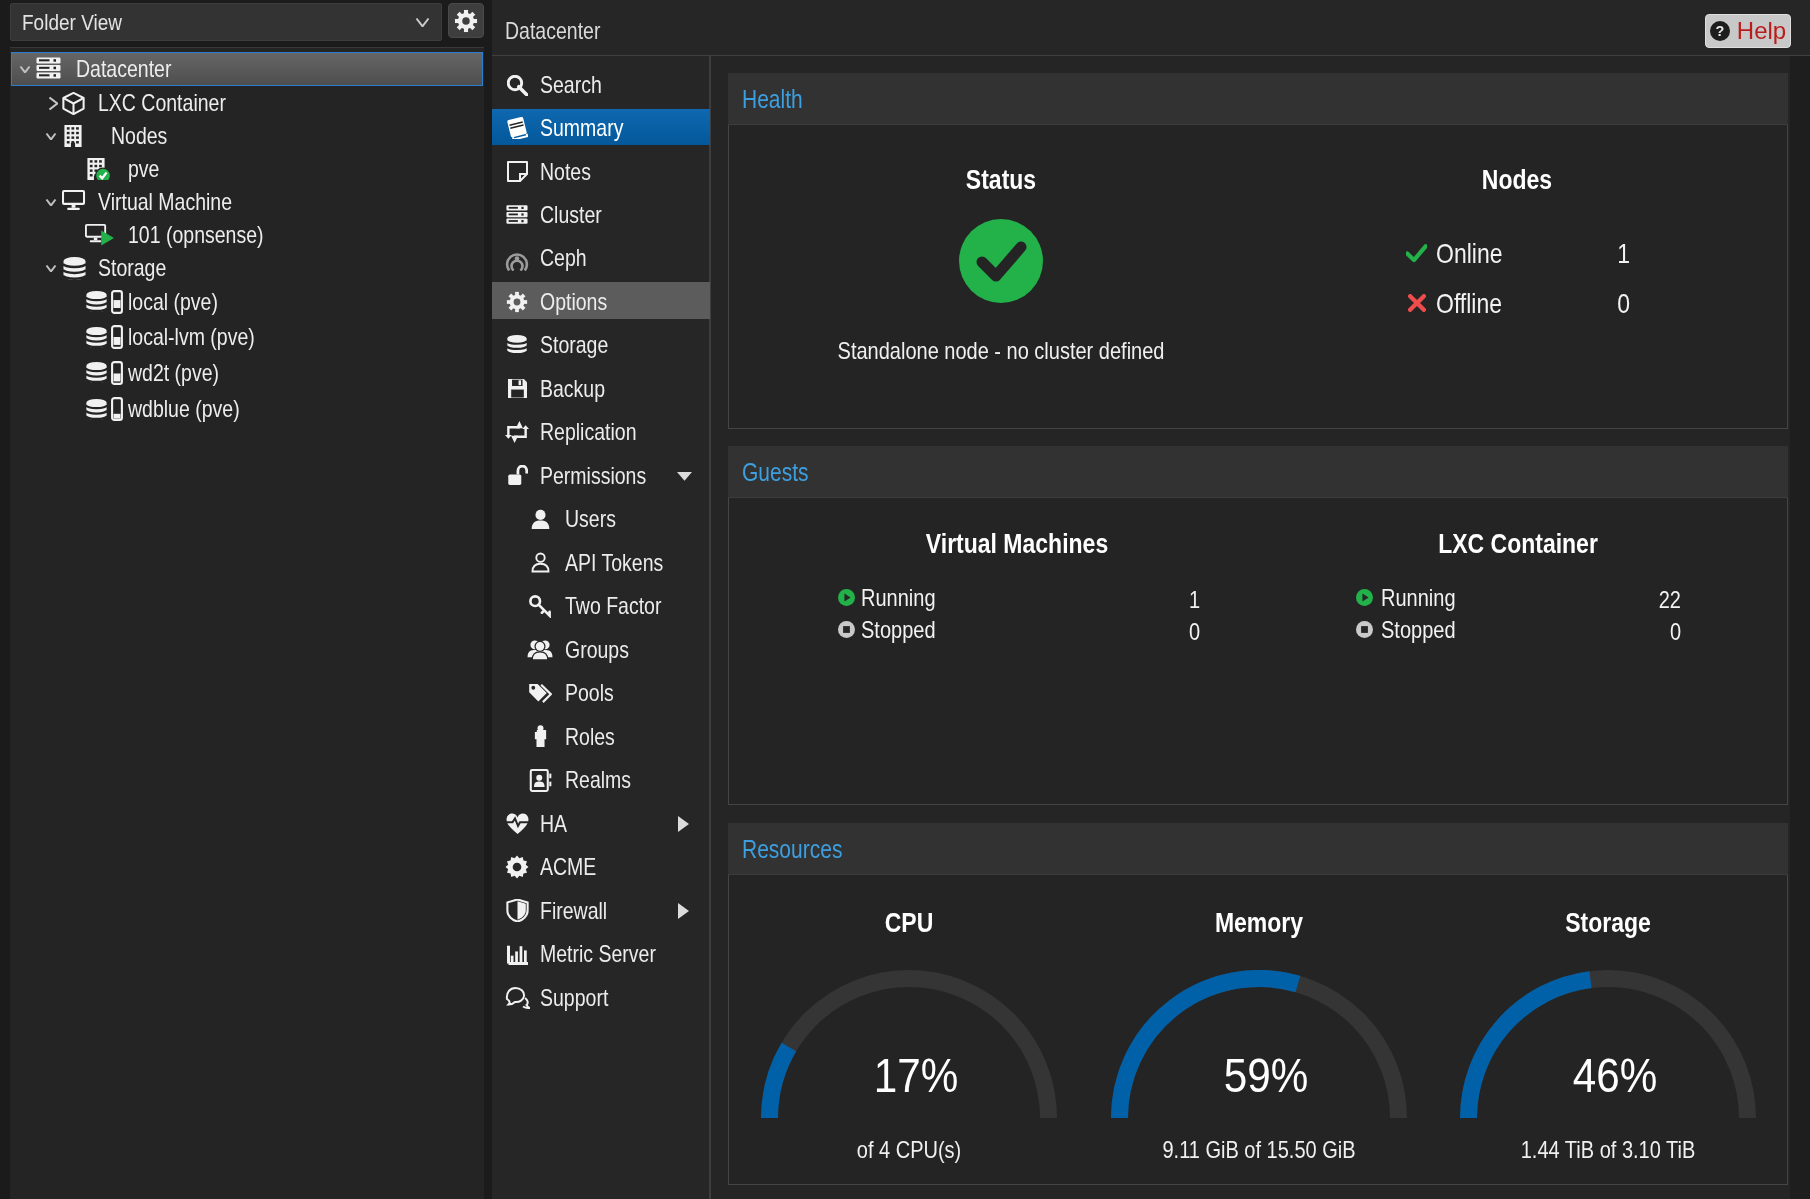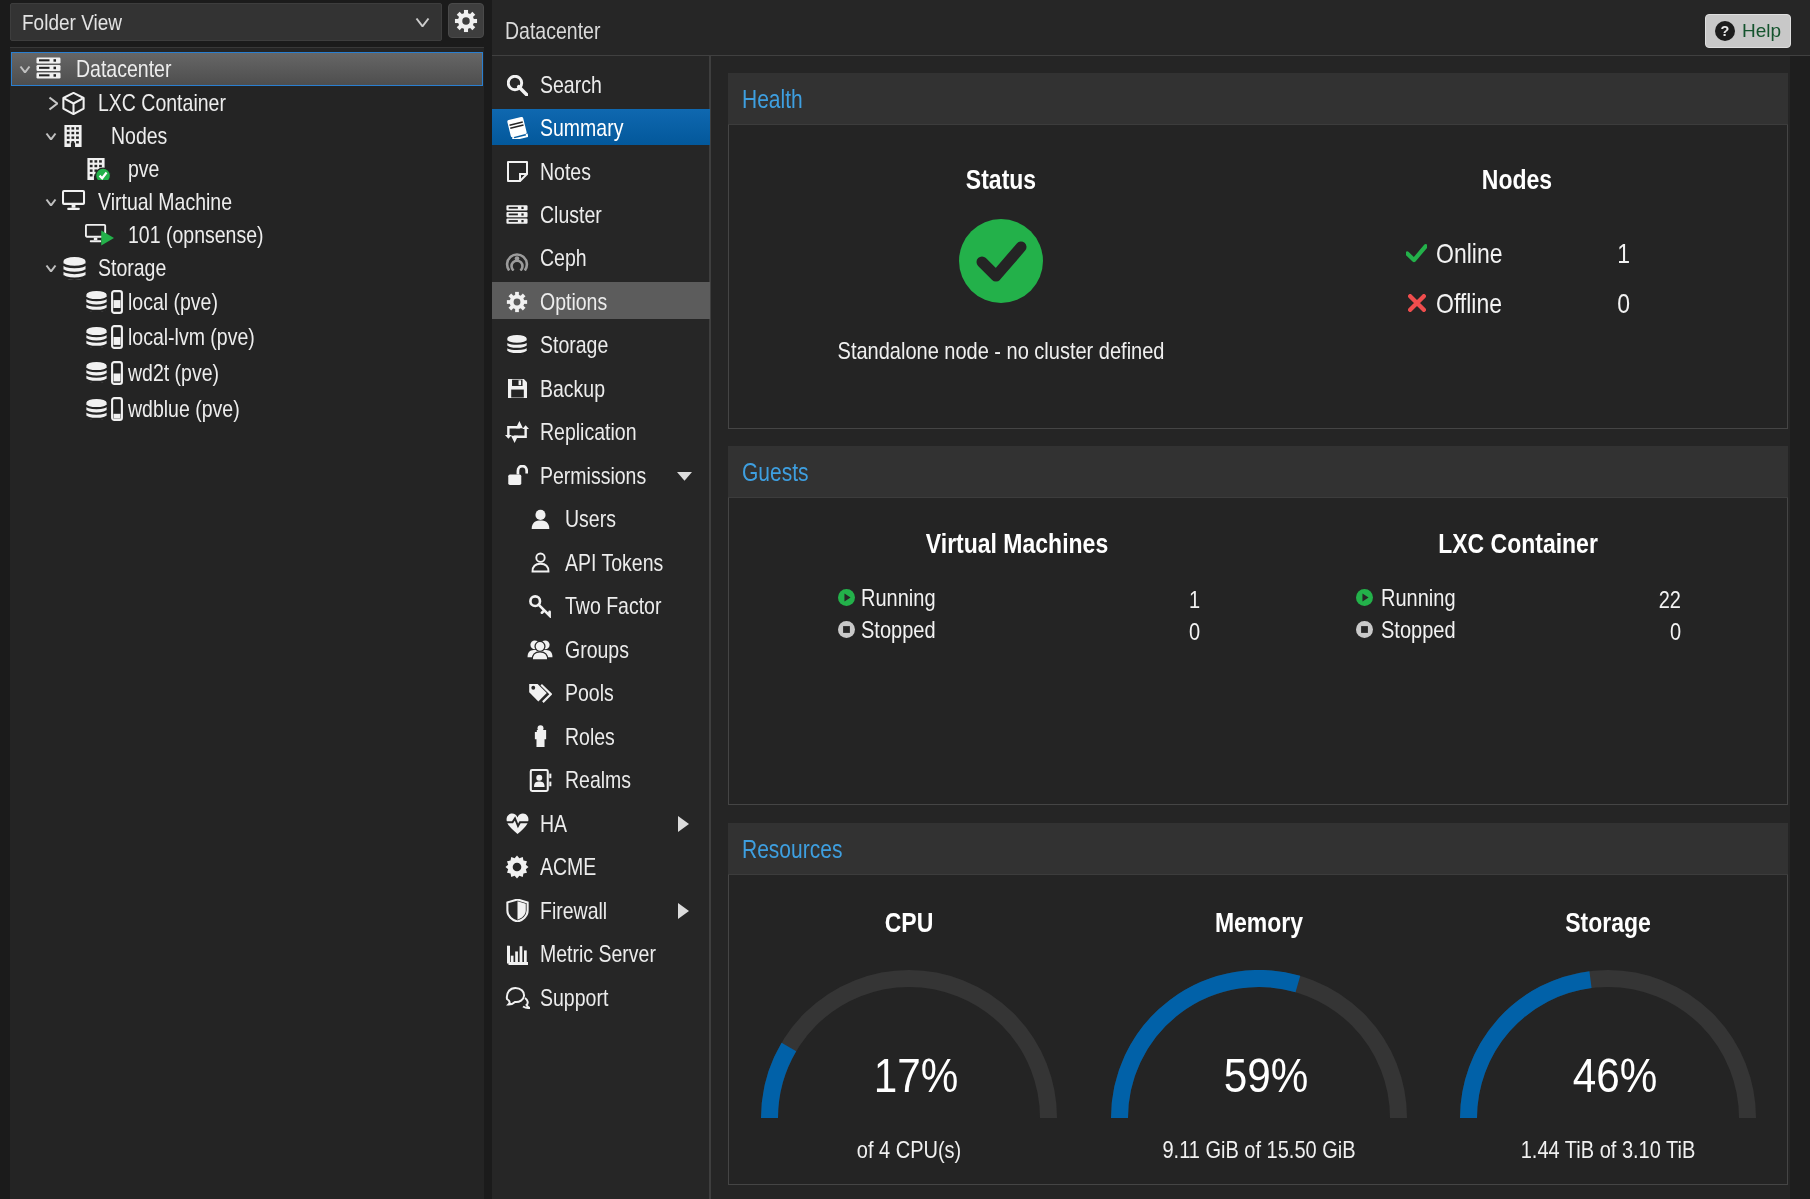--- a/index.html
+++ b/index.html
@@ -198,21 +198,21 @@
       </svg>
     </div>
 <div class="lbl" style="left:128px;top:398px;font-size:19.5px;color:#ededed;">wdblue (pve)</div>
 <div style="position:absolute;left:492px;top:0px;width:1318px;height:56px;background:#262626;border-bottom:1px solid #404040;"></div>
 <div class="lbl" style="left:505px;top:20px;font-size:19.5px;color:#dadada;">Datacenter</div>
 <div style="position:absolute;left:1705px;top:14px;width:86px;height:34px;background:#c8c8c8;border:1px solid #dedede;border-radius:4px;display:flex;align-items:center;justify-content:center;gap:7px;">
       <svg width="20" height="20" viewBox="0 0 20 20" style="">
         <circle cx="10.0" cy="10.0" r="10.0" fill="#1d1d1d"></circle>
         <text x="10.0" y="14.8" font-family="Liberation Sans" font-size="14.399999999999999" font-weight="bold" fill="#e8e8e8" text-anchor="middle">?</text>
       </svg>
-      <span style="font-size:19px;color:#14532d;">Help</span>
+      <span style="font-size:24px;color:#b91c1c;">Help</span>
     </div>
 <div style="position:absolute;left:492px;top:56px;width:219px;height:1143px;background:#262626;border-right:2px solid #3e3e3e;"></div>
 <div class="ic" style="left:503px;top:71px;width:28px;height:28px;">
       <svg width="21" height="21" viewBox="0 0 21 21" style="">
         <circle cx="7.9799999999999995" cy="7.9799999999999995" r="6.72" fill="none" stroke="#f1f1f1" stroke-width="2.9400000000000004"></circle>
         <line x1="11.76" y1="11.76" x2="19.95" y2="19.95" stroke="#f1f1f1" stroke-width="3.5700000000000003" stroke-linecap="round"></line>
       </svg>
     </div>
 <div class="lbl" style="left:540px;top:74px;font-size:19.5px;color:#ececec;">Search</div>
 <div style="position:absolute;left:492px;top:108.5px;width:218px;height:36.5px;background:linear-gradient(180deg,#0f68b0,#03589b);"></div>

